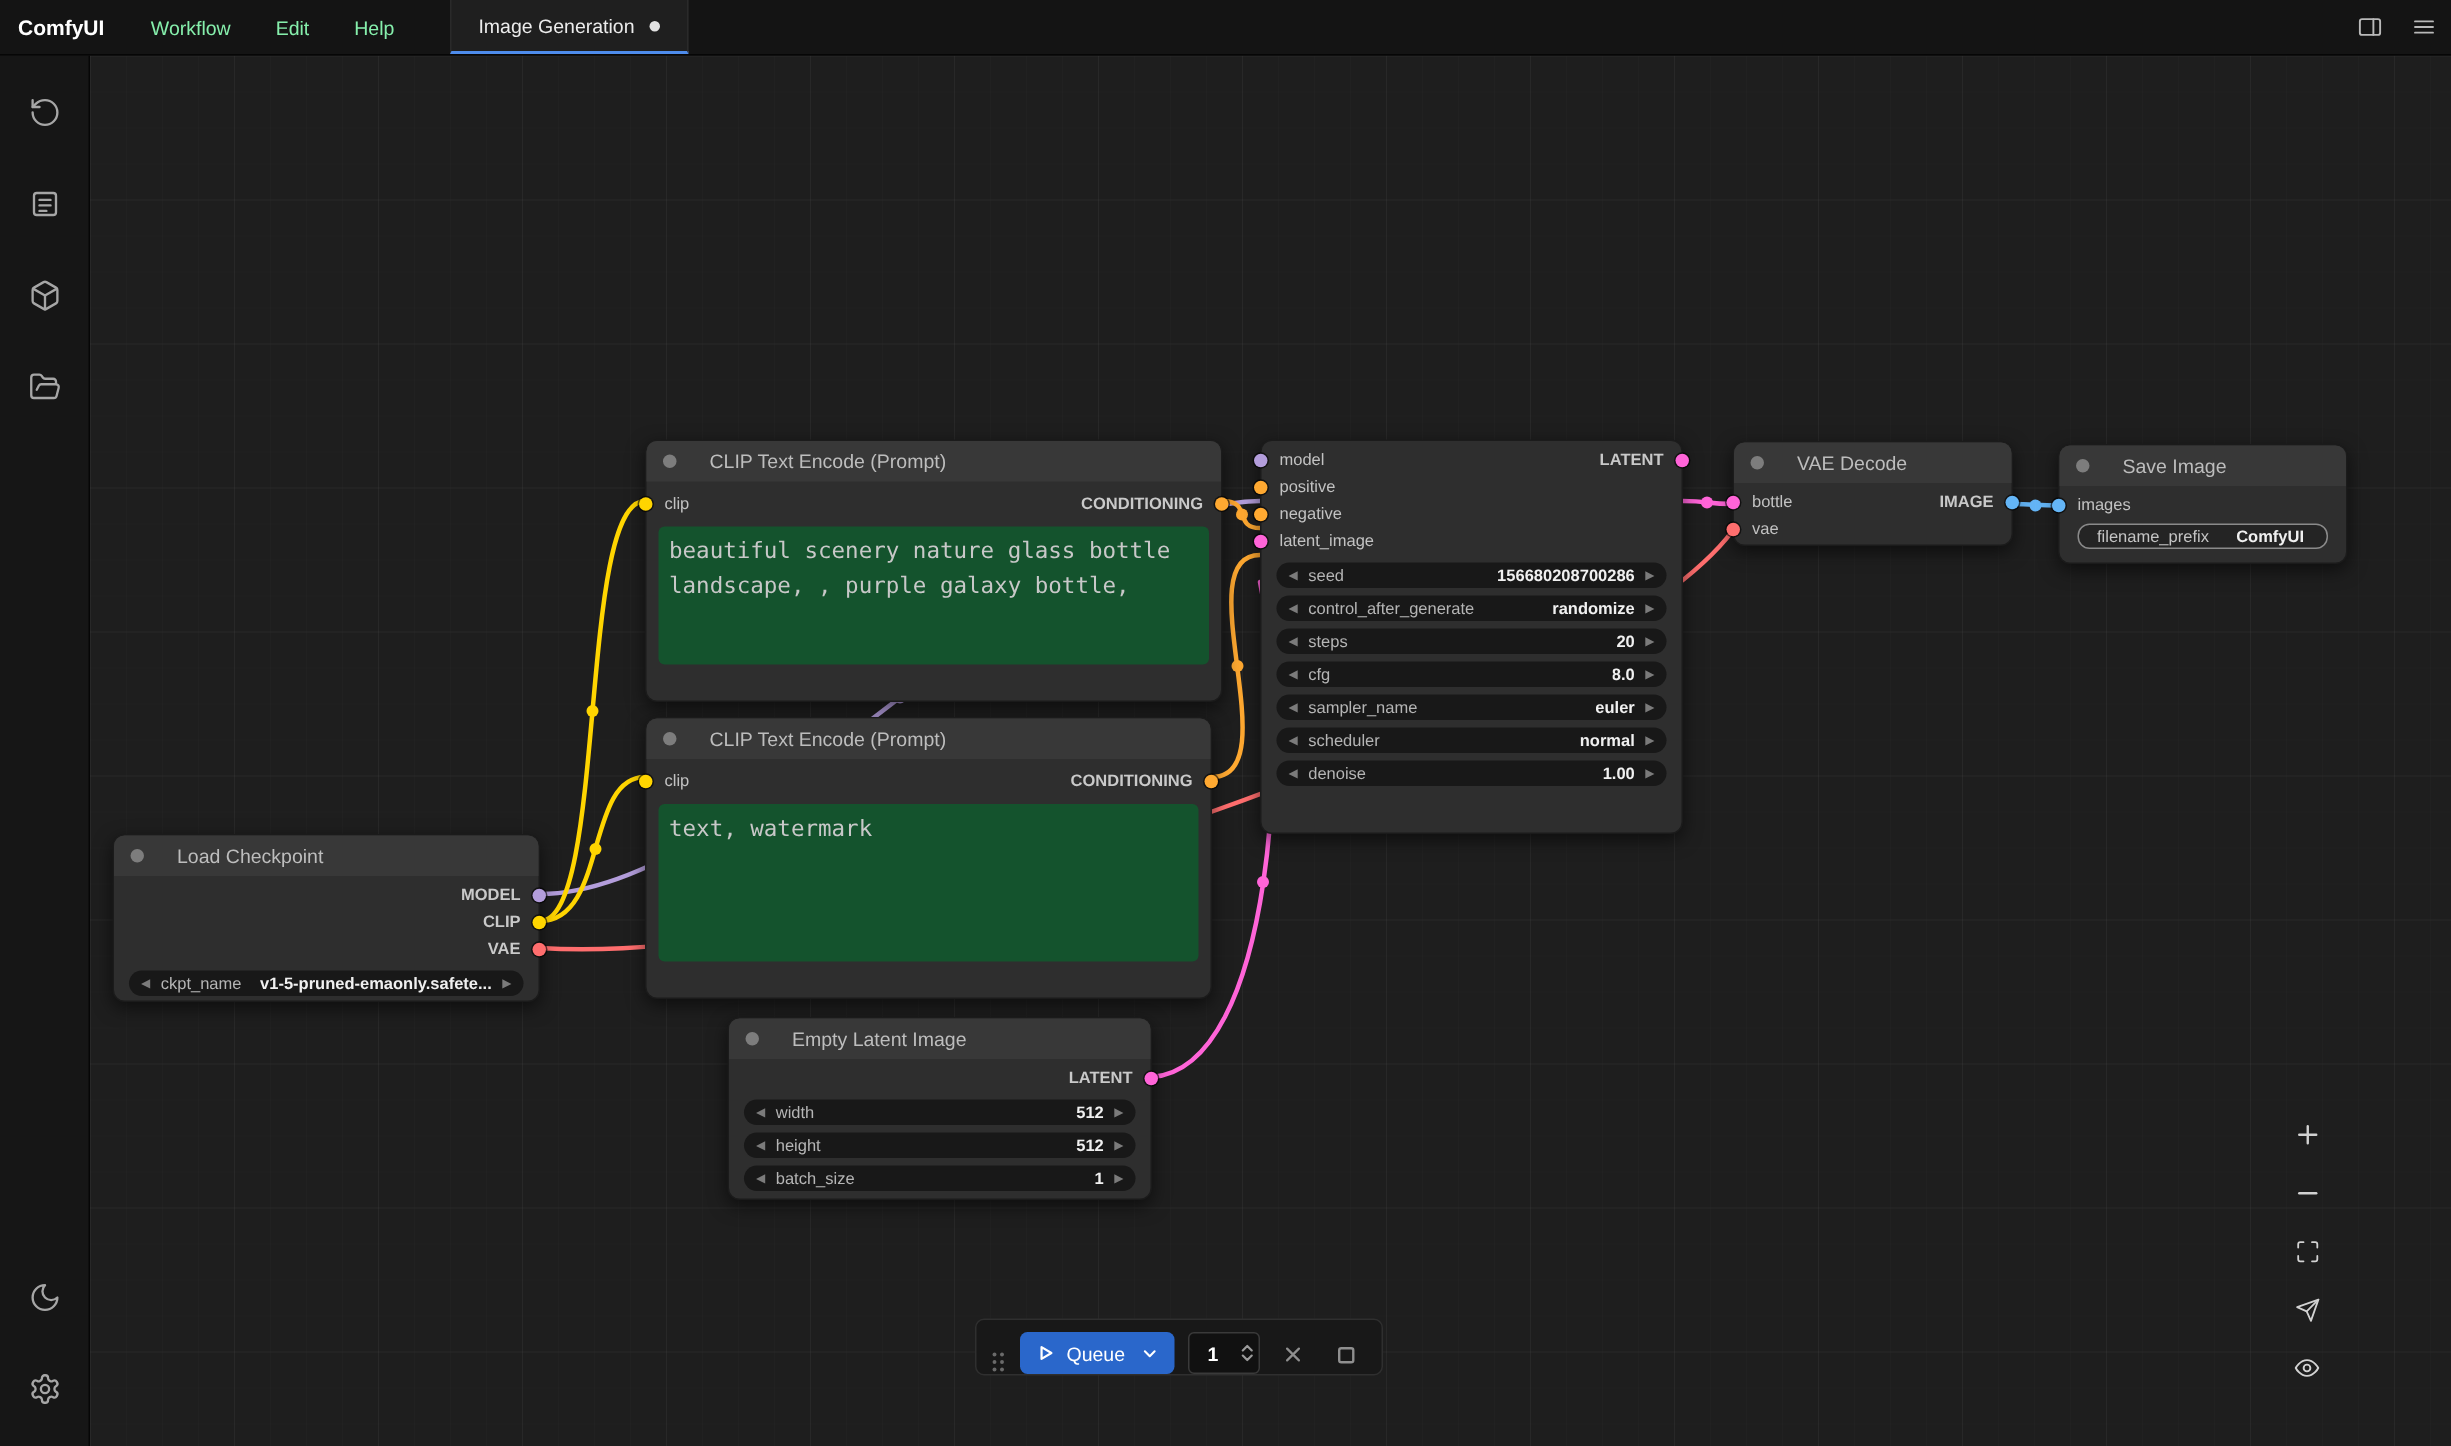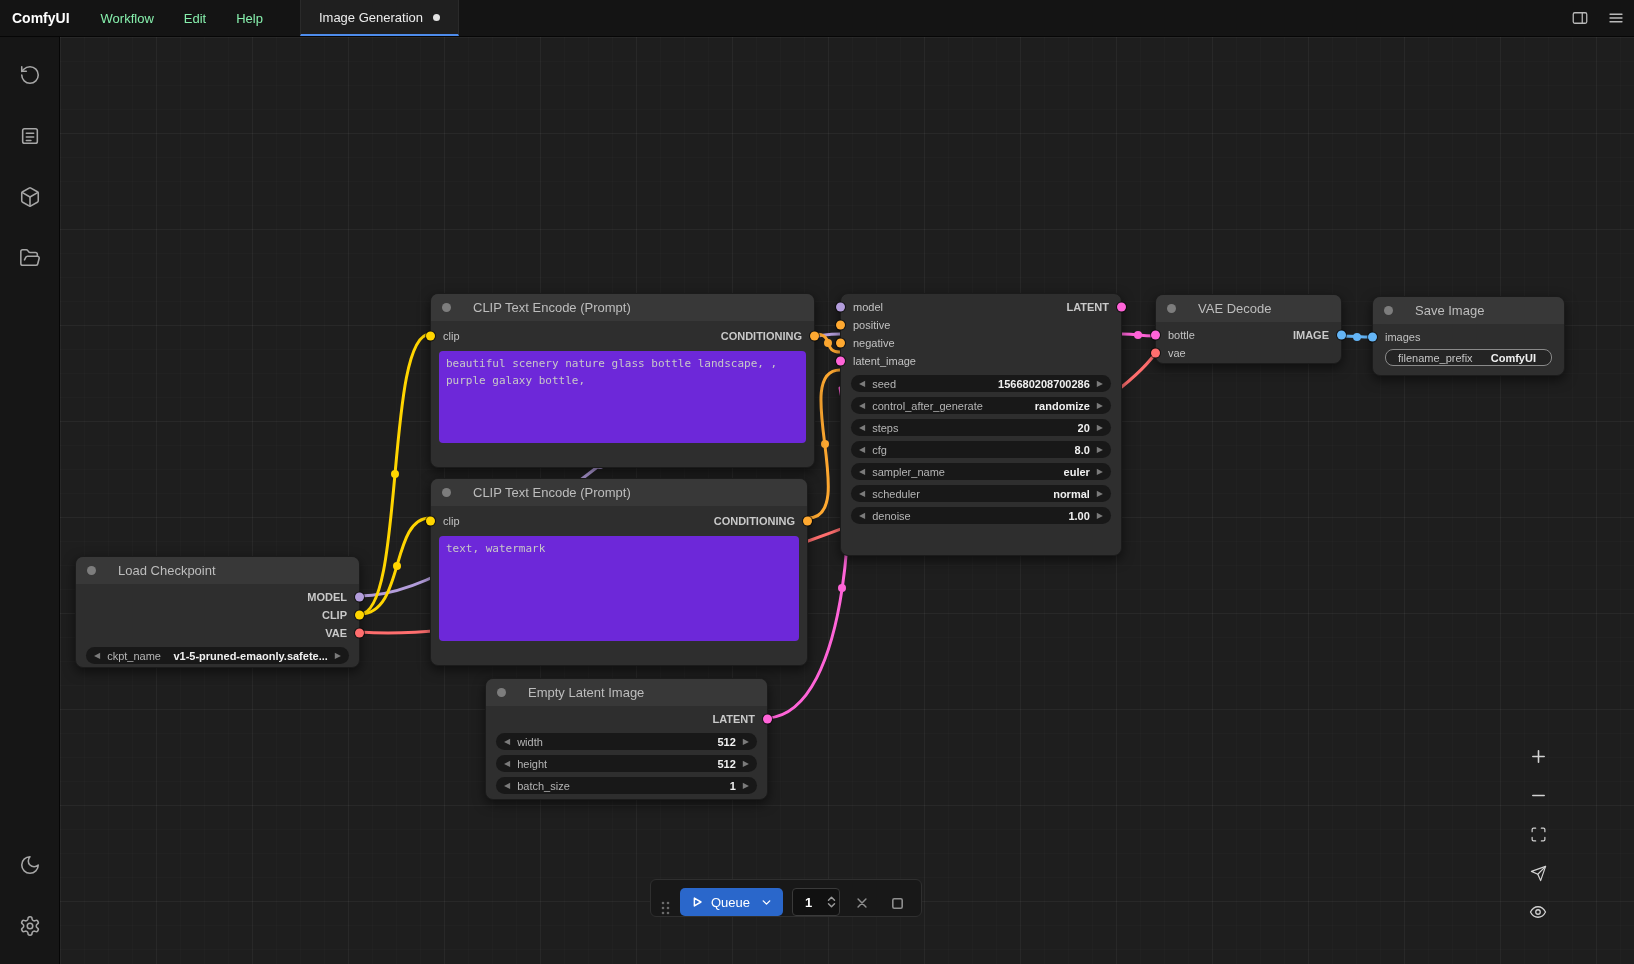--- a/index.html
+++ b/index.html
@@ -57,22 +57,22 @@
   .p-model{background:#b39ddb}.p-clip{background:#ffd500}.p-vae{background:#ff6e6e}
   .p-cond{background:#ffa931}.p-latent{background:#ff64d8}.p-image{background:#64b5f6}
   .widget{height:17px;margin:5px 10px 0;background:#181818;border-radius:9px;display:flex;align-items:center;
     padding:0 8px;font-size:11px;color:#b5b5b5;cursor:pointer}
   .widget .arrow{color:#7b7b7b;font-size:8px;line-height:1}
   .widget .wlabel{margin-left:7px;white-space:nowrap}
   .widget .wvalue{margin-left:auto;margin-right:7px;color:#f0f0f0;font-weight:bold;white-space:nowrap;
     overflow:hidden;text-overflow:ellipsis}
   .widget.text-widget{background:#242424;border:1px solid #8a8a8a;border-radius:8px;margin:3px 12px 0}
   .widget.text-widget .wlabel{margin-left:4px;color:#c4c4c4}
-  .textbox{position:absolute;left:8px;right:8px;bottom:24px;background:#6d28d9;border-radius:4px;
-    padding:5px 7px;font-family:"DejaVu Sans Mono",monospace;font-size:11px;line-height:1.5;color:#c8c8c8;
+  .textbox{position:absolute;left:8px;right:8px;bottom:24px;background:#14532d;border-radius:4px;
+    padding:5px 7px;font-family:"DejaVu Sans Mono",monospace;font-size:15px;line-height:1.5;color:#c8c8c8;
     overflow:hidden;cursor:text}
 
   
   .queuebar{position:absolute;left:590px;top:842px;width:272px;height:38px;background:#181818;
     border:1px solid #2f2f2f;border-radius:6px;display:flex;align-items:flex-end;gap:9px;padding:0 9px;z-index:6}
   .drag-handle{color:#6a6a6a;display:flex;align-items:center;cursor:grab}
   .queue-btn{height:28px;border:none;border-radius:5px;background:#2a67cb;color:#fff;display:flex;
     align-items:center;gap:7px;padding:0 10px;font-size:13px;font-family:inherit;cursor:pointer}
   .queue-btn .chev{margin-left:3px}
   .count-box{width:48px;height:28px;border:1px solid #3a3a3a;border-radius:4px;background:#111;

